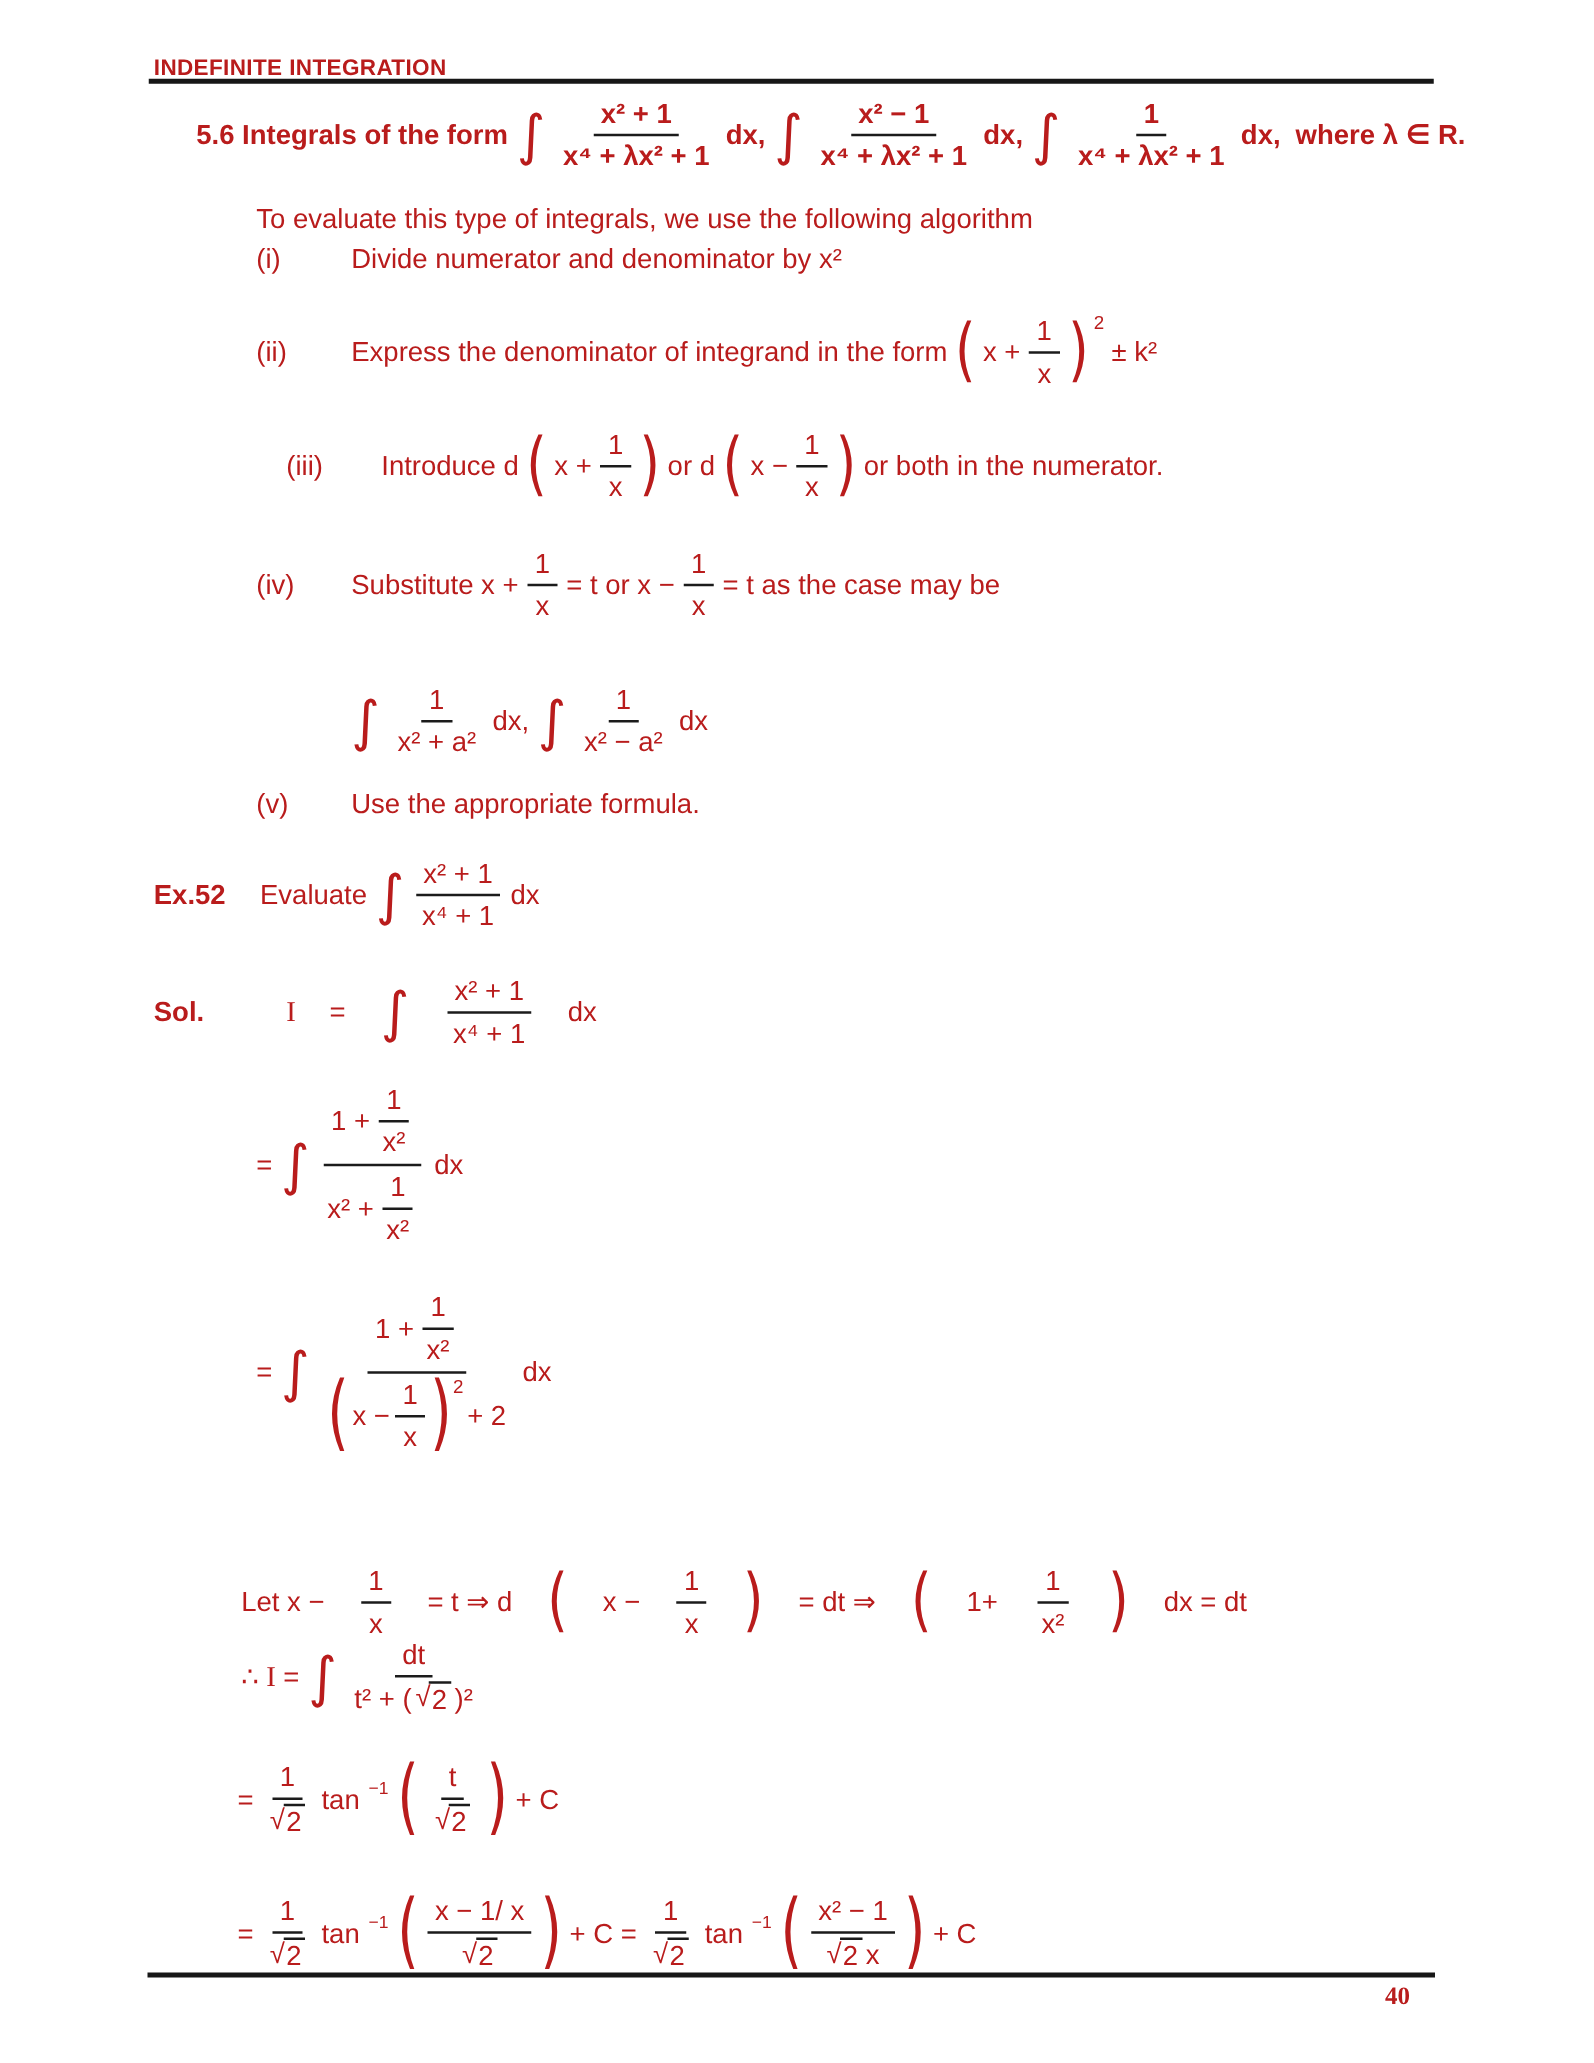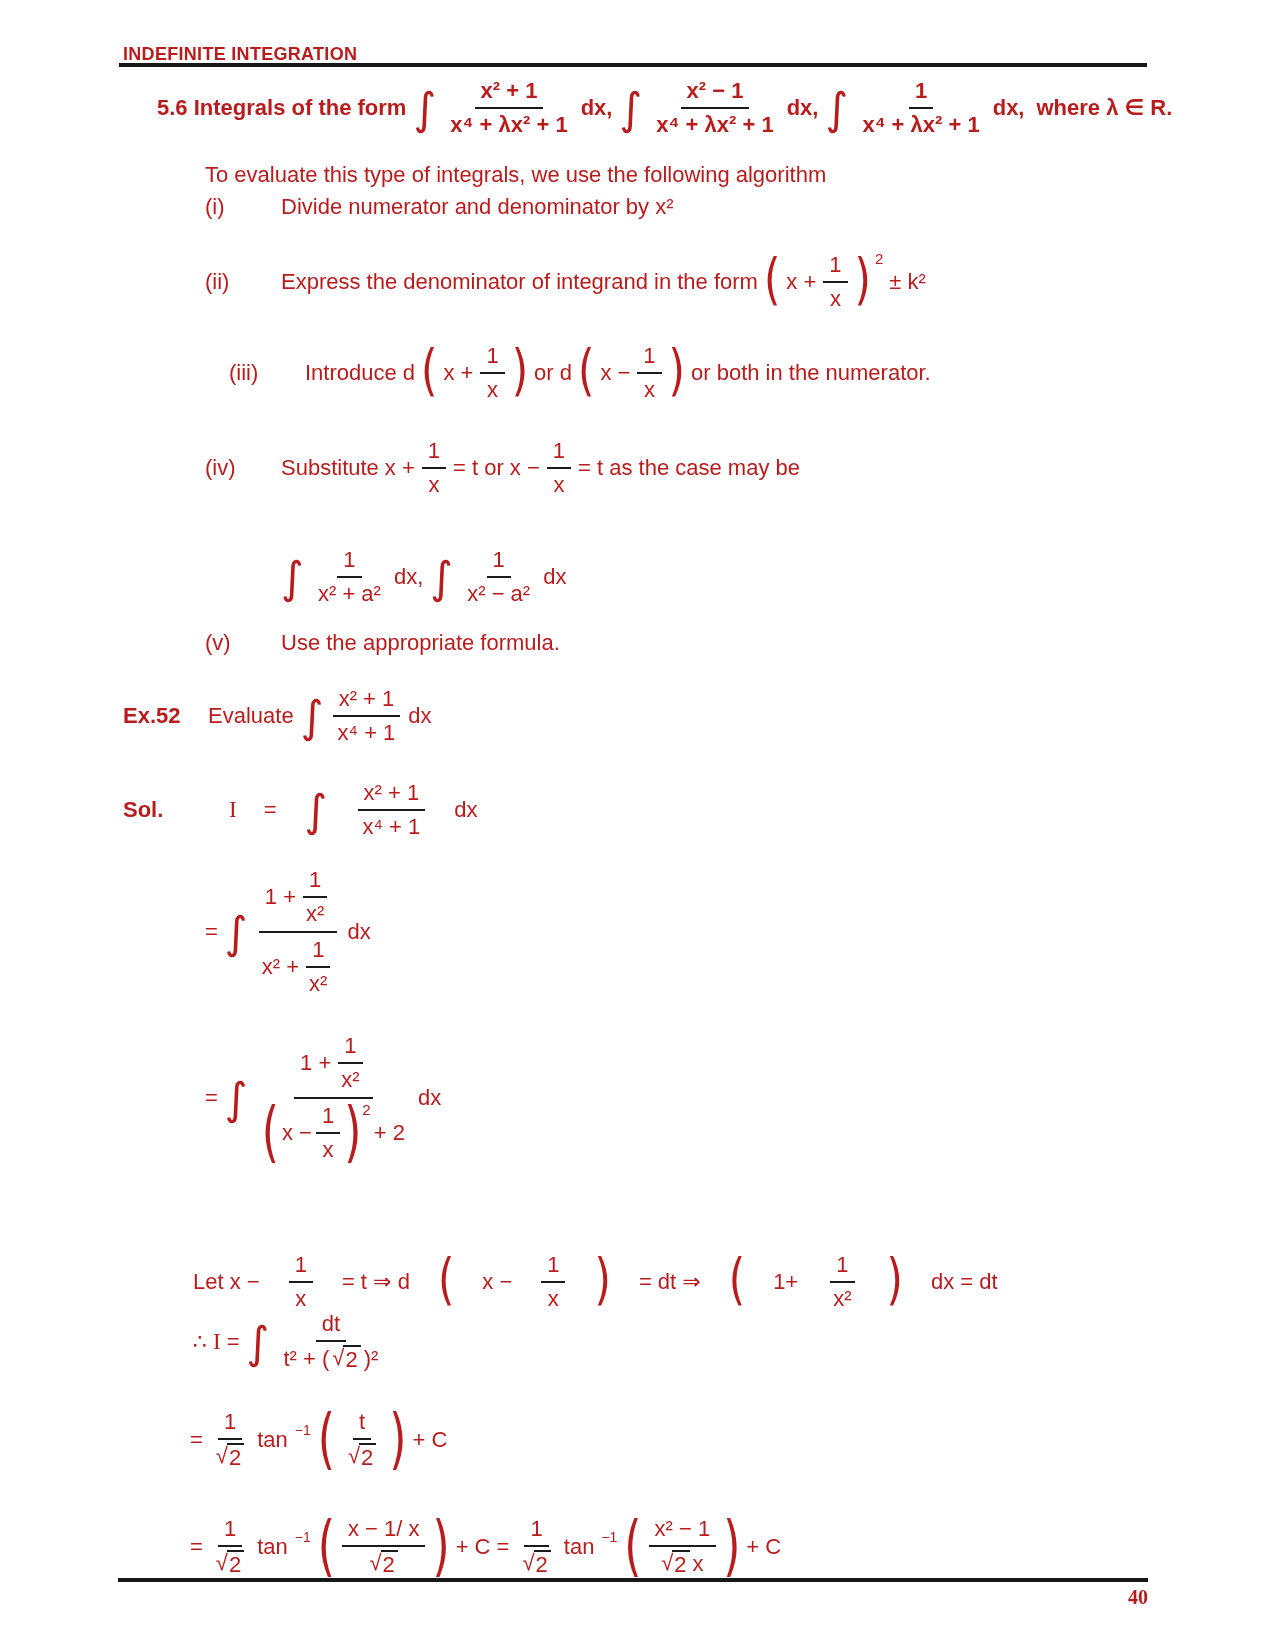--- a/index.html
+++ b/index.html
@@ -23,21 +23,21 @@
   .bp{display:inline-block;line-height:1;font-weight:normal;font-family:"DejaVu Sans",sans-serif;
       position:relative;top:-2px;}
   .bp-m{font-size:42px;transform:scaleY(1.32);}
   .bp-l{font-size:44px;transform:scaleY(1.5);}
   .bsup{font-size:15px;position:relative;top:-24px;margin-left:-2px;}
   .fsup{font-size:14px;position:relative;top:-10px;margin:0 1px;}
   .sqrt{display:inline-flex;align-items:flex-start;}
   .sqrt>.s{margin-right:-1px;}
   .sqrt>.v{border-top:2px solid #1b1b1b;padding:0 3px 0 2px;}
   .comment{margin-left:48px;}
-  .pagenum{font-family:"Liberation Serif","DejaVu Serif",serif;font-weight:bold;font-size:20px;margin-left:20px;}
+  .pagenum{font-family:"Liberation Serif","DejaVu Serif",serif;font-weight:bold;font-size:20px;}
   .gap{margin-left:6px;}
 </style>
 </head>
 <body>
 
 <div class="page">
 
   <div class="abs hdr" style="left:123px;top:44px;">INDEFINITE INTEGRATION</div>
   <div class="abs rule" style="left:119px;top:63px;width:1028px;height:4px;"></div>
 

